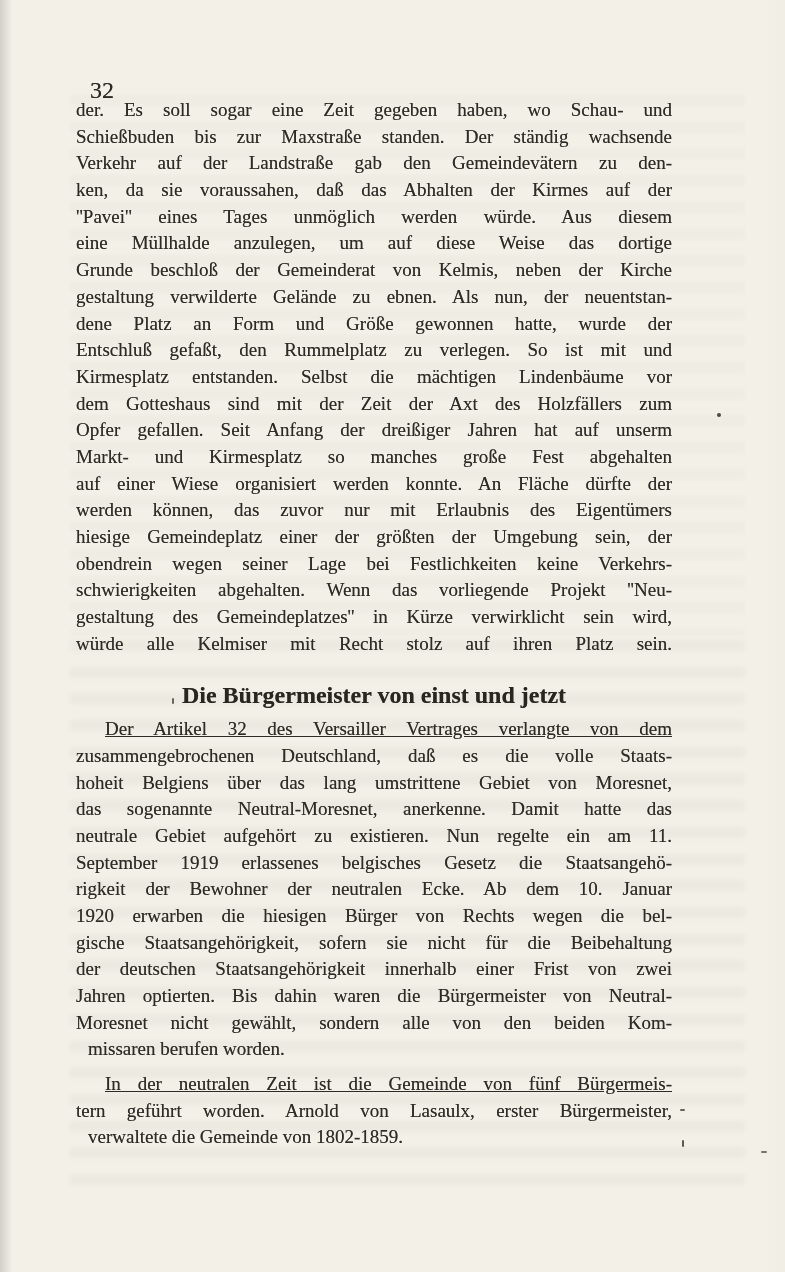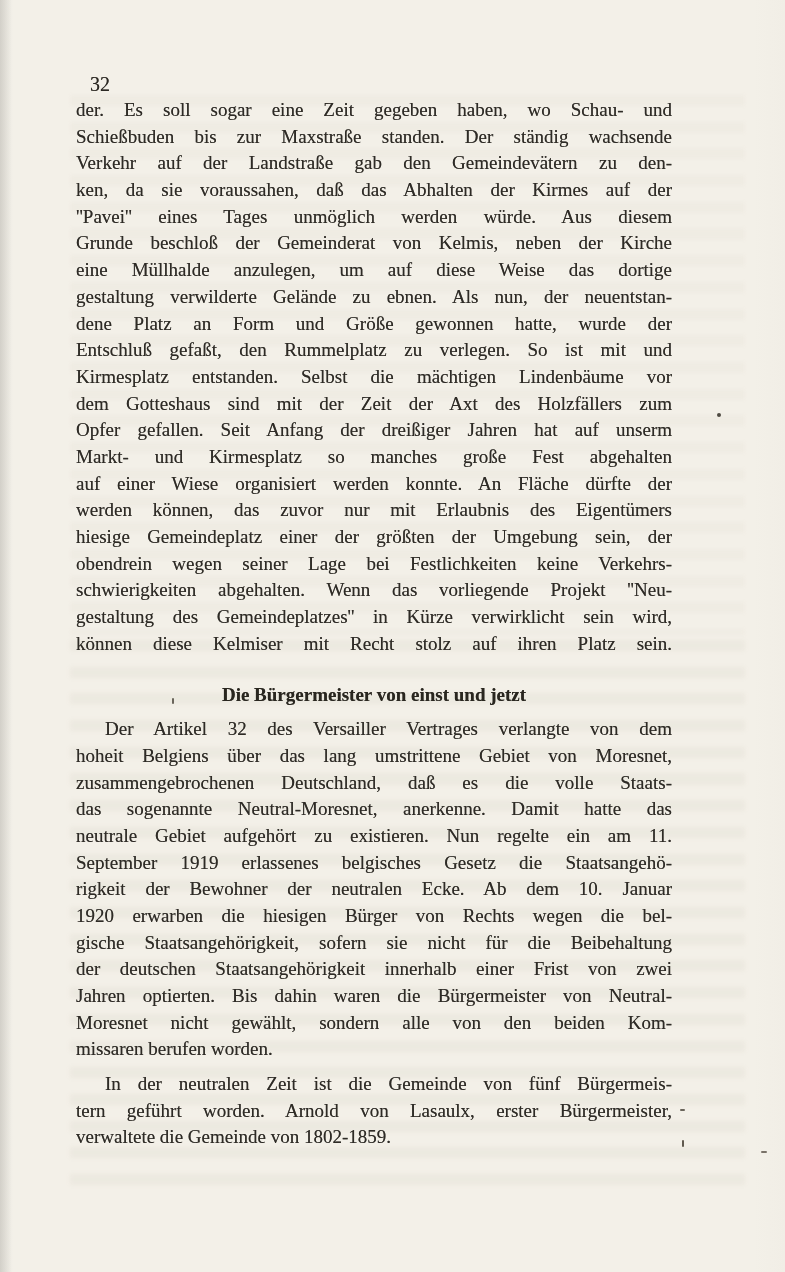--- a/index.html
+++ b/index.html
@@ -29,45 +29,45 @@
       rgba(0,0,0,0) 11px, rgba(0,0,0,0) 26.7px);
   }
   .showthrough-b {
     top: 95px; height: 540px;
     background: repeating-linear-gradient(
       180deg,
       rgba(160,148,122,0.04) 0px, rgba(160,148,122,0.04) 11px,
       rgba(0,0,0,0) 11px, rgba(0,0,0,0) 26.7px);
   }
   .page-number {
-    position: absolute; left: 90px; top: 72px;
-    font-size: 20px; line-height: 24px;
+    position: absolute; left: 90px; top: 78px;
+    font-size: 24px; line-height: 24px;
     color: #2c2924;
     text-shadow: 0 0 0.5px rgba(44,41,36,0.65);
   }
   .text-block {
     position: absolute; left: 76px; top: 97px; width: 596px;
     text-shadow: 0 0 0.5px rgba(44,41,36,0.6);
   }
   .paragraph { margin: 0; }
   .line {
     height: 26.7px; line-height: 26.7px;
     font-size: 19px;
     text-align: justify;
     text-align-last: justify;
     text-justify: inter-word;
     white-space: normal;
     overflow: visible;
   }
-  .line.no-justify { text-align: left; text-align-last: left; }
-  .indent .line:first-child { text-indent: 29px; }
+  .line.no-justify { text-align: left; text-align-last: left; margin-left: 12px; }
+  .indent .line:first-child { text-indent: 29px; text-decoration: underline; }
   .heading {
     margin: 25px 0 7px 0;
     height: 26.7px; line-height: 26.7px;
-    font-size: 19px; font-weight: bold;
+    font-size: 24px; font-weight: bold;
     text-align: center;
     color: #29261f;
   }
   .para-3 { margin-top: 8px; }
   
   .speck { position: absolute; background: #5a554c; border-radius: 1px; }
   .speck-1 { left: 717px; top: 413px; width: 4px; height: 4px; border-radius: 50%; background:#4e4a42; }
   .speck-2 { left: 172px; top: 698px; width: 2px; height: 6px; background:#6a655b; }
   .speck-3 { left: 680px; top: 1109px; width: 5px; height: 2px; background:#6a655b; }
   .speck-4 { left: 682px; top: 1140px; width: 2px; height: 7px; background:#60594e; }
@@ -88,44 +88,44 @@
 
   <div class="page-number">32</div>
 
   <div class="text-block">
     <div class="paragraph">
         <div class="line">der. Es soll sogar eine Zeit gegeben haben, wo Schau- und</div>
         <div class="line">Schießbuden bis zur Maxstraße standen. Der ständig wachsende</div>
         <div class="line">Verkehr auf der Landstraße gab den Gemeindevätern zu den-</div>
         <div class="line">ken, da sie voraussahen, daß das Abhalten der Kirmes auf der</div>
         <div class="line">''Pavei'' eines Tages unmöglich werden würde. Aus diesem</div>
+        <div class="line">eine Müllhalde anzulegen, um auf diese Weise das dortige</div>
         <div class="line">Grunde beschloß der Gemeinderat von Kelmis, neben der Kirche</div>
-        <div class="line">eine Müllhalde anzulegen, um auf diese Weise das dortige</div>
         <div class="line">gestaltung verwilderte Gelände zu ebnen. Als nun, der neuentstan-</div>
         <div class="line">dene Platz an Form und Größe gewonnen hatte, wurde der</div>
         <div class="line">Entschluß gefaßt, den Rummelplatz zu verlegen. So ist mit und</div>
         <div class="line">Kirmesplatz entstanden. Selbst die mächtigen Lindenbäume vor</div>
         <div class="line">dem Gotteshaus sind mit der Zeit der Axt des Holzfällers zum</div>
         <div class="line">Opfer gefallen. Seit Anfang der dreißiger Jahren hat auf unserm</div>
         <div class="line">Markt- und Kirmesplatz so manches große Fest abgehalten</div>
         <div class="line">auf einer Wiese organisiert werden konnte. An Fläche dürfte der</div>
         <div class="line">werden können, das zuvor nur mit Erlaubnis des Eigentümers</div>
         <div class="line">hiesige Gemeindeplatz einer der größten der Umgebung sein, der</div>
         <div class="line">obendrein wegen seiner Lage bei Festlichkeiten keine Verkehrs-</div>
         <div class="line">schwierigkeiten abgehalten. Wenn das vorliegende Projekt ''Neu-</div>
         <div class="line">gestaltung des Gemeindeplatzes'' in Kürze verwirklicht sein wird,</div>
-        <div class="line">können diese Kelmiser mit Recht stolz auf ihren Platz sein.</div>
+        <div class="line">würde alle Kelmiser mit Recht stolz auf ihren Platz sein.</div>
       </div>
 
     <div class="heading">Die Bürgermeister von einst und jetzt</div>
 
     <div class="paragraph indent">
         <div class="line">Der Artikel 32 des Versailler Vertrages verlangte von dem</div>
+        <div class="line">zusammengebrochenen Deutschland, daß es die volle Staats-</div>
         <div class="line">hoheit Belgiens über das lang umstrittene Gebiet von Moresnet,</div>
-        <div class="line">zusammengebrochenen Deutschland, daß es die volle Staats-</div>
         <div class="line">das sogenannte Neutral-Moresnet, anerkenne. Damit hatte das</div>
         <div class="line">neutrale Gebiet aufgehört zu existieren. Nun regelte ein am 11.</div>
         <div class="line">September 1919 erlassenes belgisches Gesetz die Staatsangehö-</div>
         <div class="line">rigkeit der Bewohner der neutralen Ecke. Ab dem 10. Januar</div>
         <div class="line">1920 erwarben die hiesigen Bürger von Rechts wegen die bel-</div>
         <div class="line">gische Staatsangehörigkeit, sofern sie nicht für die Beibehaltung</div>
         <div class="line">der deutschen Staatsangehörigkeit innerhalb einer Frist von zwei</div>
         <div class="line">Jahren optierten. Bis dahin waren die Bürgermeister von Neutral-</div>
         <div class="line">Moresnet nicht gewählt, sondern alle von den beiden Kom-</div>
         <div class="line no-justify">missaren berufen worden.</div>

